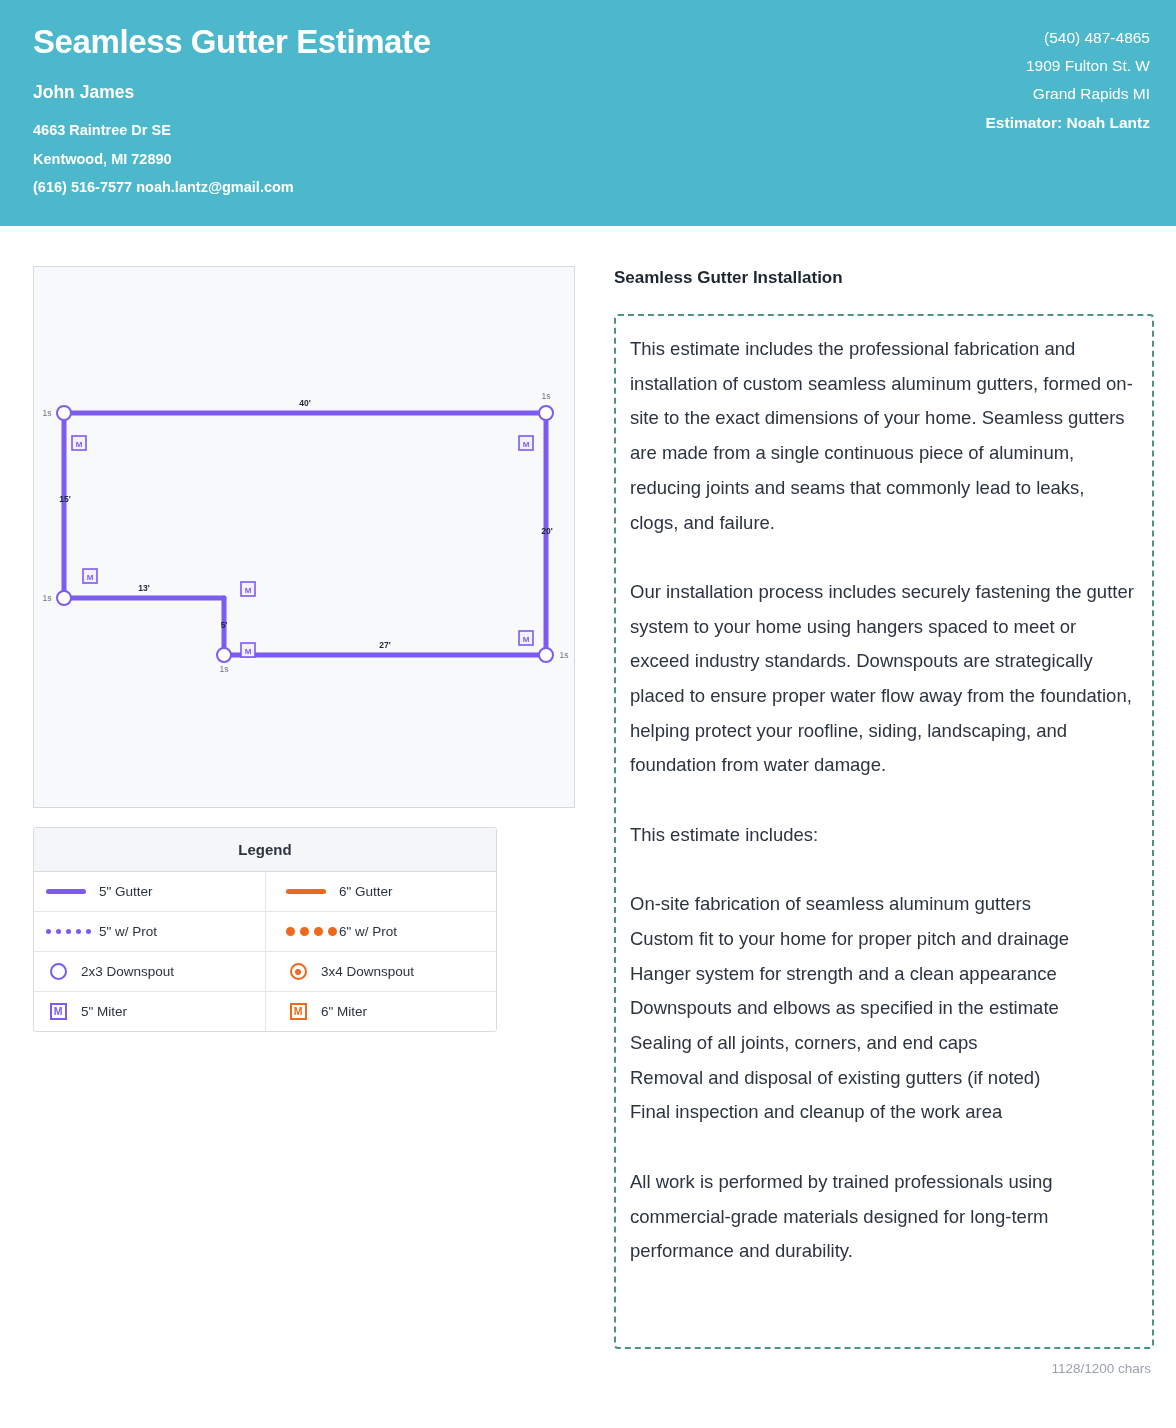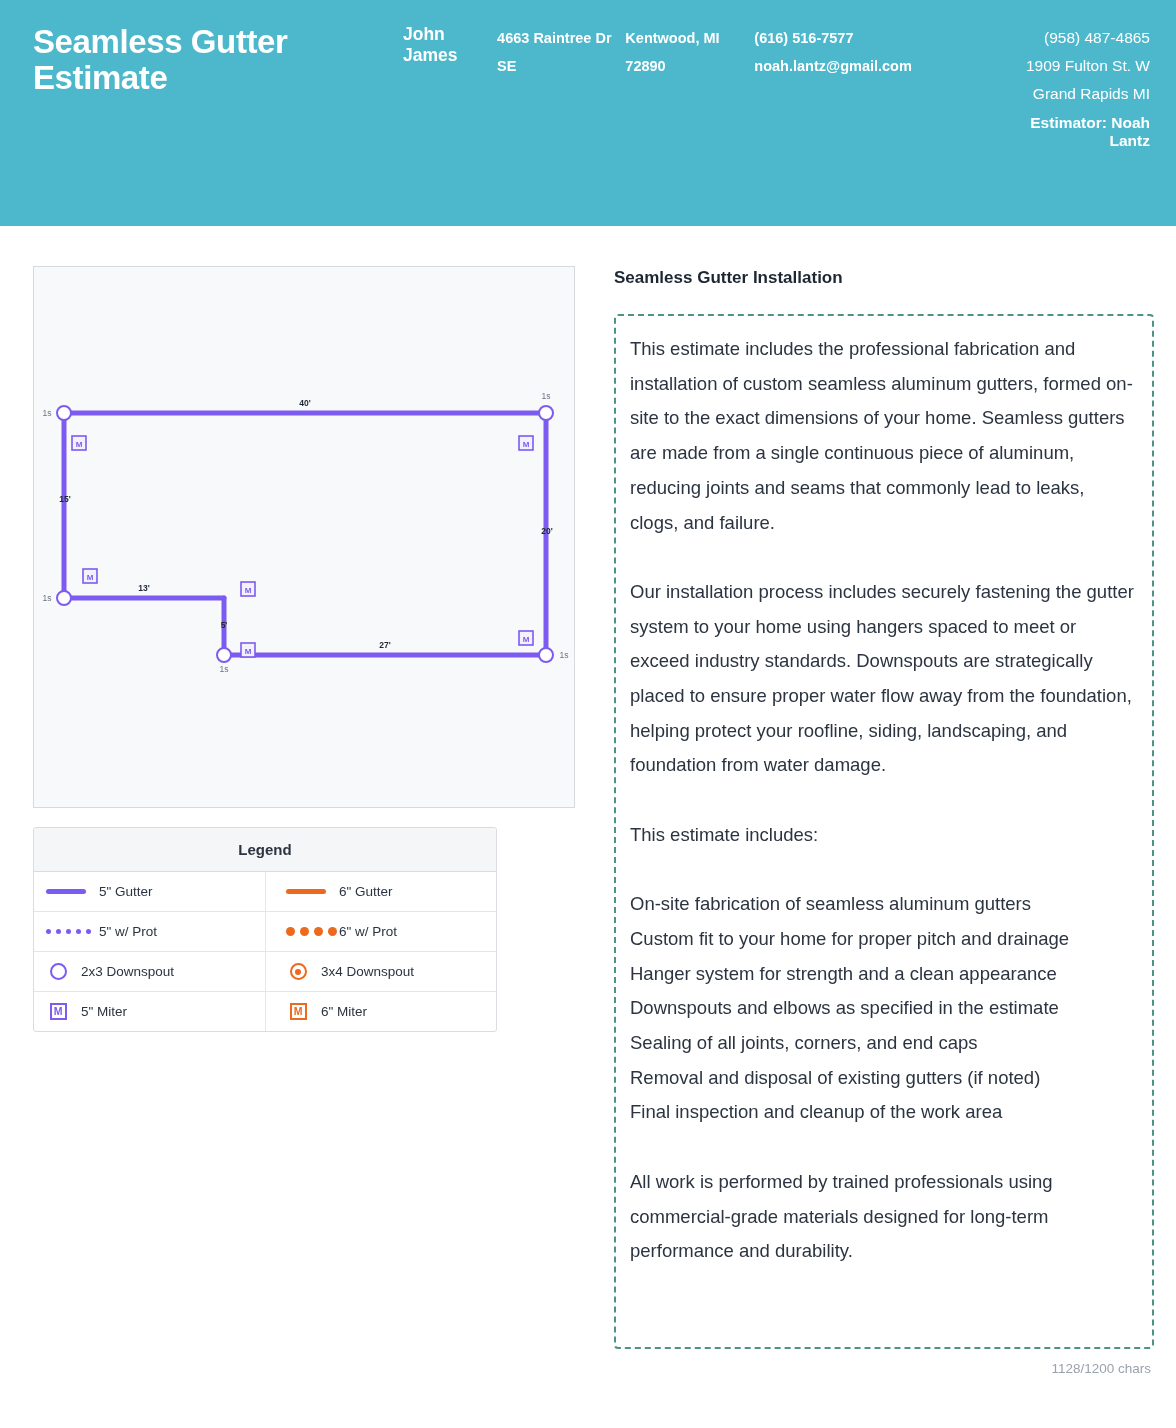--- a/index.html
+++ b/index.html
@@ -14,21 +14,21 @@
 
   
   .header {
     background: #4db8cc;
     height: 226px;
     padding: 24px 24px 0 33px;
     display: flex;
     justify-content: space-between;
     color: #ffffff;
   }
-  .hdr-left { display: flex; flex-direction: row; }
+  .hdr-left { display: flex; flex-direction: column; }
   .doc-title {
     font-size: 33px;
     font-weight: bold;
     letter-spacing: -0.4px;
     line-height: 1.1;
     margin-bottom: 22px;
   }
   .cust-name {
     font-size: 17.5px;
     font-weight: bold;
@@ -194,21 +194,21 @@
 
 <div class="header">
   <div class="hdr-left">
     <div class="doc-title">Seamless Gutter Estimate</div>
     <div class="cust-name">John James</div>
     <div class="cust-line">4663 Raintree Dr SE</div>
     <div class="cust-line">Kentwood, MI 72890</div>
     <div class="cust-line">(616) 516-7577 noah.lantz@gmail.com</div>
   </div>
   <div class="hdr-right">
-    <div class="co-line">(958) 487-4865</div>
+    <div class="co-line">(540) 487-4865</div>
     <div class="co-line">1909 Fulton St. W</div>
     <div class="co-line">Grand Rapids MI</div>
     <div class="co-estimator">Estimator: Noah Lantz</div>
   </div>
 </div>
 
 <div class="body-wrap">
 
   <div class="col-left">
 

